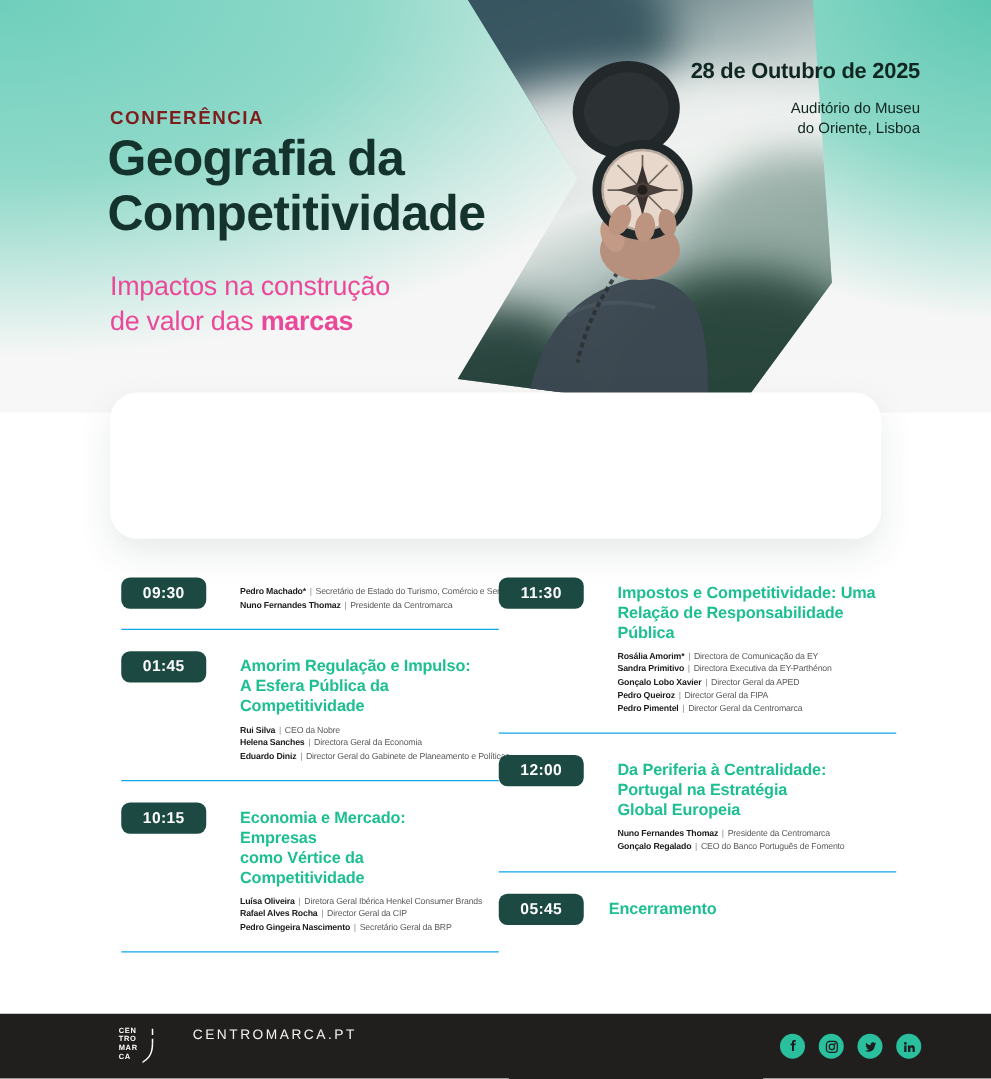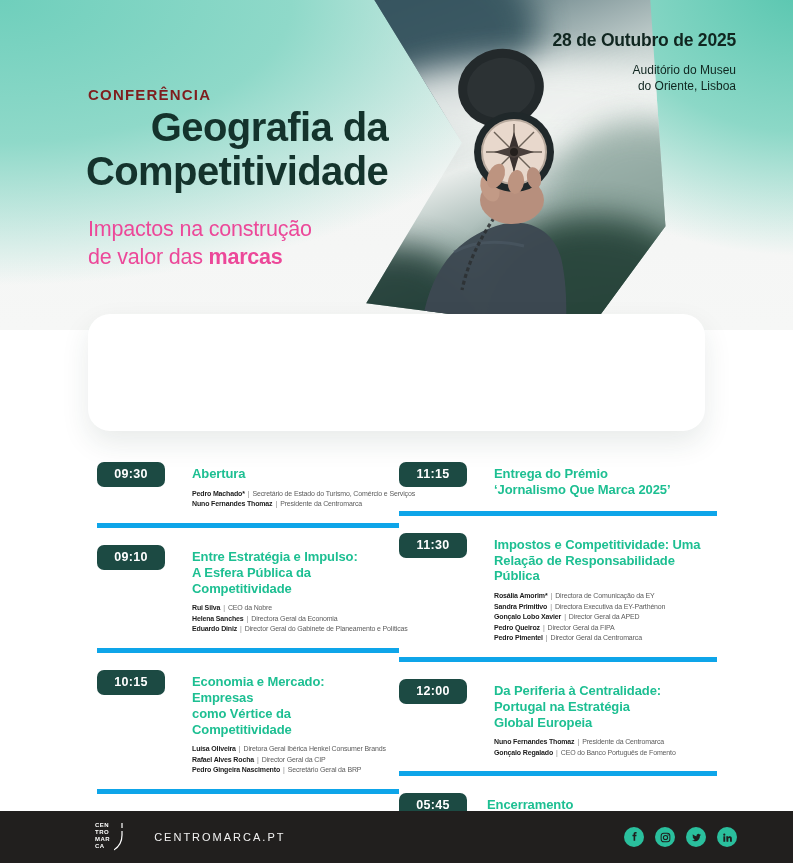--- a/index.html
+++ b/index.html
@@ -12,27 +12,27 @@
   .header{
     position:absolute;left:0;top:0;width:793px;height:330px;
     background:
       radial-gradient(115% 135% at 0% 0%, #6fcfbc 0%, #8fd9c9 32%, rgba(242,243,242,0) 64%),
       radial-gradient(60% 110% at 102% -6%, #55c5ae 0%, #8cd8c7 42%, rgba(242,243,242,0) 76%),
       linear-gradient(#f2f3f2,#f6f7f6);
   }
   .kicker{position:absolute;left:88px;top:86px;font-size:15px;font-weight:bold;
     letter-spacing:1.2px;color:#7f1d1d;}
   .big-title{position:absolute;left:86px;top:106px;font-size:40px;font-weight:bold;
-    line-height:1.09;color:#14332c;letter-spacing:-0.6px;white-space:pre-line;text-align:right;}
+    line-height:1.09;color:#14332c;letter-spacing:-0.6px;white-space:pre-line;}
   .subtitle{position:absolute;left:88px;top:216px;font-size:21.5px;color:#ec4899;
     line-height:1.28;letter-spacing:-0.2px;}
   .subtitle b{font-weight:bold;margin-top:40px;}
   .subtitle .pre{white-space:pre-line;display:inline;}
   .date-block{position:absolute;right:57px;top:30px;text-align:right;color:#102620;}
-  .date-line{font-size:17.5px;font-weight:bold;letter-spacing:-0.2px;}
+  .date-line{font-size:17.5px;font-weight:bold;letter-spacing:-0.2px;margin-top:16px;}
   .venue-line{margin-top:12px;font-size:12px;line-height:1.3;white-space:pre-line;}
   
   .photo{
     position:absolute;left:358px;top:0;width:315px;height:335px;
     clip-path:polygon(5.2% 0%, 92.8% 0%, 97.6% 67.5%, 73% 99%, 2.6% 90.5%, 33% 42.6%);
     background:linear-gradient(160deg,#51707a 0%, #82989b 16%, #c6d2d0 34%, #e9edeb 46%,
                #aebfbb 60%, #5d7a6f 78%, #2f4940 95%);
     overflow:hidden;
   }
   .photo .blob{position:absolute;border-radius:50%;filter:blur(16px);}
@@ -51,36 +51,36 @@
   .stat{text-align:center;}
   .stat-value{font-size:54px;font-weight:bold;color:#1dbf92;letter-spacing:-1px;line-height:1;}
   .stat-label{margin-top:6px;font-size:14px;font-weight:bold;color:#101f1b;}
   
   .agenda{
     position:absolute;left:97px;top:462px;width:620px;
     display:grid;grid-template-columns:302px 318px;align-items:start;
   }
   .agenda-col{display:flex;flex-direction:column;}
   .agenda-item{display:flex;gap:20px;margin-bottom:17px;padding-bottom:13px;padding-right:10px;}
-  .agenda-item.divider{border-bottom:5px solid #0ea5e9;gap:27px;}
+  .agenda-item.divider{border-bottom:1px solid #0ea5e9;gap:27px;}
   .time-badge{flex:0 0 68px;height:25px;line-height:25px;text-align:center;background:#1c4a43;
     color:#ffffff;font-size:12.5px;font-weight:bold;border-radius:7px;letter-spacing:.3px;}
   .session-title{font-size:13px;font-weight:bold;color:#1dbf92;line-height:1.22;
     white-space:pre-line;padding-top:4px;letter-spacing:-0.1px;}
   .speakers{margin-top:7px;}
   .speaker{font-size:7px;letter-spacing:-0.15px;line-height:1.5;color:#5c5c5c;white-space:nowrap;}
   .speaker .nm{font-weight:bold;color:#1c1c1c;}
   .speaker .sep{color:#8a8a8a;padding:0 3px;}
   
   .footer{
     position:absolute;left:0;bottom:0;width:793px;height:52px;background:#211f1e;
     display:flex;align-items:center;justify-content:space-between;
     padding:0 56px 0 95px;box-sizing:border-box;z-index:6;
   }
-  .footer-left{display:flex;align-items:center;gap:24px;}
+  .footer-left{display:flex;gap:24px;}
   .logo{display:flex;align-items:flex-start;gap:4px;}
   .logo-lines{display:flex;flex-direction:column;}
   .logo-line{font-size:6px;font-weight:bold;color:#ffffff;line-height:1.15;letter-spacing:.5px;}
   .site-url{font-size:11px;color:#f2f2f2;letter-spacing:2px;}
   .socials{display:flex;align-items:center;gap:11px;}
   .social-btn{width:20px;height:20px;border-radius:50%;background:#2abf9d;display:flex;
     align-items:center;justify-content:center;cursor:pointer;}
   .social-btn svg{display:block;}
 </style>
 </head>
@@ -154,31 +154,30 @@
         <div class="stat-value"></div>
                  <div class="stat-label"></div>
       </div>
     </div>
 
   <div class="agenda">
     <div class="agenda-col" id="agenda-left">
         <div class="agenda-item divider">
           <div class="time-badge">09:30</div>
           <div class="session">
-            <div class="session-title">Abertura</div>
             <div class="speakers">
               <div class="speaker"><span class="nm">Pedro Machado*</span><span class="sep">|</span><span class="rl">Secretário de Estado do Turismo, Comércio e Serviços</span></div>
               <div class="speaker"><span class="nm">Nuno Fernandes Thomaz</span><span class="sep">|</span><span class="rl">Presidente da Centromarca</span></div>
             </div>
           </div>
         </div>
         <div class="agenda-item divider">
-          <div class="time-badge">09:10</div>
-          <div class="session">
-            <div class="session-title">Entre Estratégia e Impulso:
+          <div class="time-badge">01:45</div>
+          <div class="session">
+            <div class="session-title">Amorim Regulação e Impulso:
 A Esfera Pública da Competitividade</div>
             <div class="speakers">
               <div class="speaker"><span class="nm">Rui Silva</span><span class="sep">|</span><span class="rl">CEO da Nobre</span></div>
               <div class="speaker"><span class="nm">Helena Sanches</span><span class="sep">|</span><span class="rl">Directora Geral da Economia</span></div>
               <div class="speaker"><span class="nm">Eduardo Diniz</span><span class="sep">|</span><span class="rl">Director Geral do Gabinete de Planeamento e Políticas</span></div>
             </div>
           </div>
         </div>
         <div class="agenda-item divider">
           <div class="time-badge">10:15</div>
@@ -187,27 +186,20 @@
 como Vértice da Competitividade</div>
             <div class="speakers">
               <div class="speaker"><span class="nm">Luísa Oliveira</span><span class="sep">|</span><span class="rl">Diretora Geral Ibérica Henkel Consumer Brands</span></div>
               <div class="speaker"><span class="nm">Rafael Alves Rocha</span><span class="sep">|</span><span class="rl">Director Geral da CIP</span></div>
               <div class="speaker"><span class="nm">Pedro Gingeira Nascimento</span><span class="sep">|</span><span class="rl">Secretário Geral da BRP</span></div>
             </div>
           </div>
         </div>
       </div>
     <div class="agenda-col" id="agenda-right">
-        <div class="agenda-item divider">
-          <div class="time-badge">11:15</div>
-          <div class="session">
-            <div class="session-title">Entrega do Prémio
-‘Jornalismo Que Marca 2025’</div>
-          </div>
-        </div>
         <div class="agenda-item divider">
           <div class="time-badge">11:30</div>
           <div class="session">
             <div class="session-title">Impostos e Competitividade: Uma
 Relação de Responsabilidade Pública</div>
             <div class="speakers">
               <div class="speaker"><span class="nm">Rosália Amorim*</span><span class="sep">|</span><span class="rl">Directora de Comunicação da EY</span></div>
               <div class="speaker"><span class="nm">Sandra Primitivo</span><span class="sep">|</span><span class="rl">Directora Executiva da EY-Parthénon</span></div>
               <div class="speaker"><span class="nm">Gonçalo Lobo Xavier</span><span class="sep">|</span><span class="rl">Director Geral da APED</span></div>
               <div class="speaker"><span class="nm">Pedro Queiroz</span><span class="sep">|</span><span class="rl">Director Geral da FIPA</span></div>

